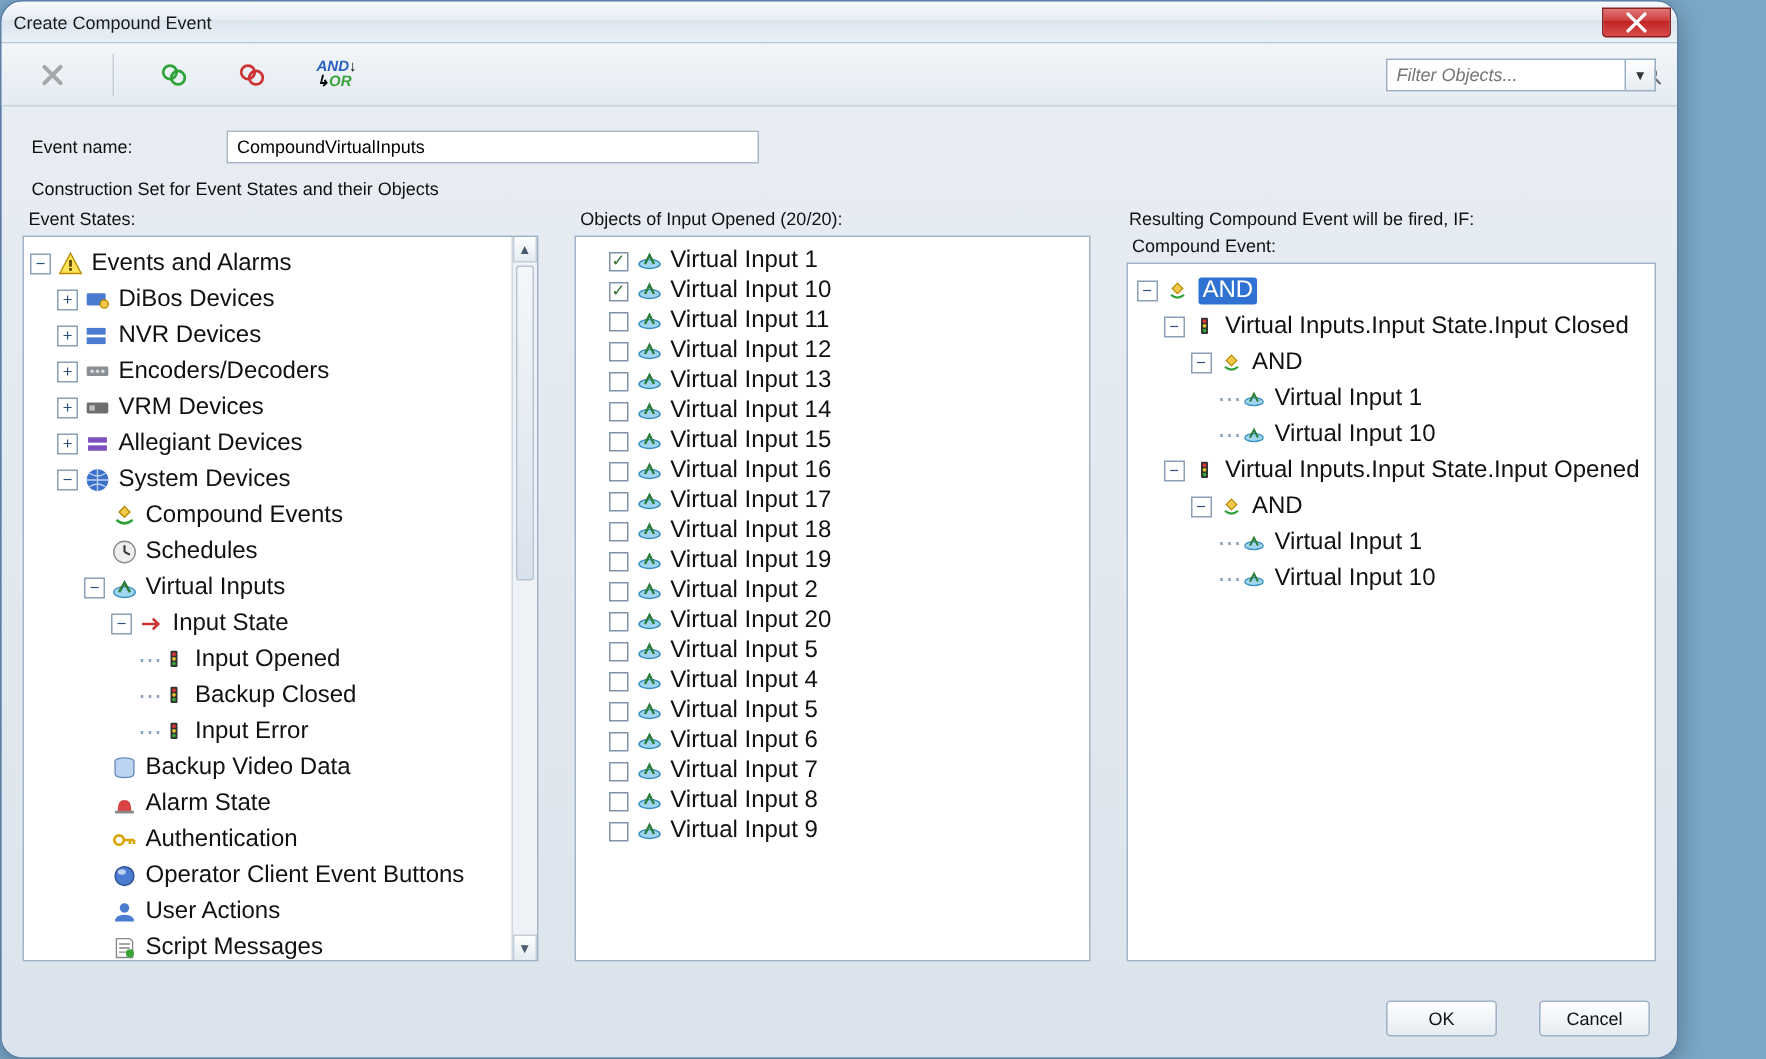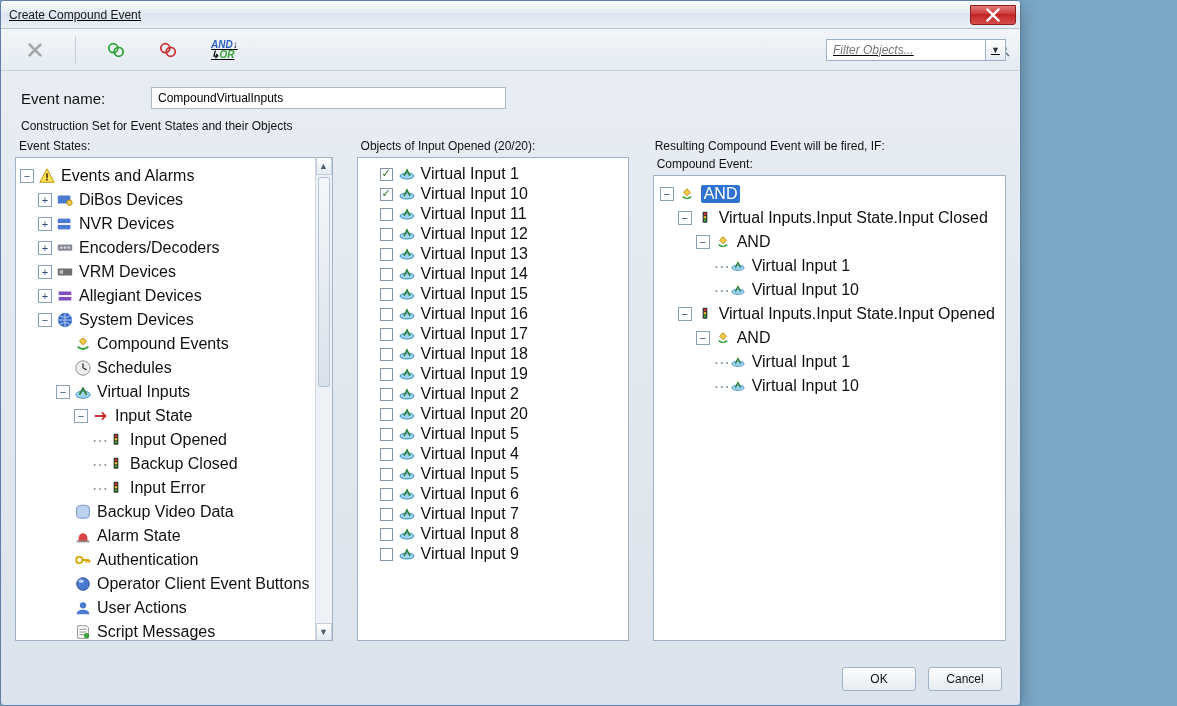--- a/index.html
+++ b/index.html
@@ -1,22 +1,21 @@
 <!DOCTYPE html>
 <html><head>
 <meta charset="utf-8">
 <style>
   * { box-sizing: border-box; font-family: "Segoe UI", Tahoma, sans-serif; }
   body { margin: 0; background: #7aa8c8; padding: 0; width: 1177px; height: 706px; overflow: hidden; }
   .window {
-    position: absolute; left: 0; top: 0; width: 1021px; height: 706px;
+    position: absolute; left: 0; top: 0; width: 1119px; height: 706px;
     background: linear-gradient(to bottom, #e9eef4 0%, #dbe3ec 100%);
-    border: 1px solid #5b7fa5; border-radius: 4px; overflow: hidden;
+    border: 1px solid #5b7fa5; border-radius: 15px; overflow: hidden;
     box-shadow: 0 4px 18px rgba(0,0,0,.3);
-    text-decoration: underline;
   }
   
   .titlebar {
     height: 28px; display:flex; align-items:center; justify-content:space-between;
     background: linear-gradient(to bottom, #f6f9fc 0%, #e6edf3 45%, #dbe5ef 46%, #e9f0f6 100%);
     border-bottom: 1px solid #b7c4d3; padding: 0 0 0 8px;
   }
   .titlebar .title { font-size: 12px; color: #1a1a1a; }
   .titlebar .close {
     width: 46px; height: 20px; margin-right: 4px; border-radius: 0 0 3px 3px;
@@ -34,21 +33,21 @@
   .andor .and { color:#2b5fbd; }
   .andor .or  { color:#39a23a;text-align:right; }
   .toolbar-right { margin-left:auto; display:flex; align-items:center; gap:0; padding-right:8px;}
   .filter-box { display:flex; align-items:center; border:1px solid #9db1c6; background:#fff; height:22px; width: 160px;}
   .filter-box input { border:none; outline:none; font-size:12px; padding: 2px 6px; flex:1; color:#555; font-style:italic; background:transparent;}
   .filter-box .mag { width:20px; display:flex; align-items:center; justify-content:center; color:#667; }
   .filter-dd { width:20px; height:22px; border:1px solid #9db1c6; border-left:none; background:linear-gradient(#fdfefe,#e7ecf2); display:flex; align-items:center; justify-content:center; font-size:9px; color:#333;}
   
   .body { position:absolute; top:70px; left:0; right:0; bottom:0; padding: 8px 14px 12px 14px; }
   .row-name { display:flex; align-items:center; margin: 8px 6px 10px 6px; }
-  .row-name label { font-size:15px; color:#111; width: 130px; }
+  .row-name label { font-size:12px; color:#111; width: 130px; }
   .row-name input { font-size:12px; padding: 3px 6px; width: 355px; border:1px solid #aab8c8; background:#fff; }
   .section-label { font-size:12px; color:#111; margin: 2px 0 2px 6px; }
   .three-col { display:flex; gap: 24px; margin-top: 4px; height: 504px;}
   .col { display:flex; flex-direction:column; }
   .col .col-title { font-size:12px; color:#111; margin: 2px 0 4px 4px;}
   .panel {
     flex: 1 1 auto; background:#fff; border:1px solid #9fb2c6; padding: 2px 0; overflow:hidden; position:relative;
   }
   .col-left  { width: 354px; }
   .col-mid   { width: 354px; }
@@ -70,21 +69,21 @@
   .vscroll .down{position:absolute; bottom:0; left:0; right:0; border-bottom:none;}
   .vscroll .thumb{position:absolute; left:2px; right:2px; top:19px; height:210px; background:linear-gradient(#f4f7fa,#d9e2ec); border:1px solid #b7c4d3; border-radius:2px;}
   
   .chk-row { display:flex; align-items:center; height:20px; padding-left: 18px; gap:6px; }
   .chk { width:13px; height:13px; border:1px solid #7f94aa; background:#fff; display:flex; align-items:center; justify-content:center;}
   .chk.checked::after{ content:"✓"; font-size:11px; color:#2b6f2b; position:relative; top:-1px;}
   .chk-row .vi-icon{width:16px;height:14px;display:flex;align-items:center;justify-content:center;}
   
   .sel { background:#2f72d1; color:#fff; padding:0 3px; border-radius:2px; }
   
-  .footer { position:absolute; right:18px; bottom:14px; display:flex; gap:12px;padding-left:22px;}
+  .footer { position:absolute; right:18px; bottom:14px; display:flex; gap:28px;padding-left:22px;}
   .btn { min-width:74px; height:24px; font-size:12px; color:#111; background:linear-gradient(#fdfefe,#e6ecf2); border:1px solid #9fb2c6; border-radius:3px; padding: 0 16px;}
   
   svg.ic { width:18px; height:18px; }
   svg.ic-s { width:14px; height:14px; }
 </style>
 </head>
 <body>
 
 <div class="window">
 

